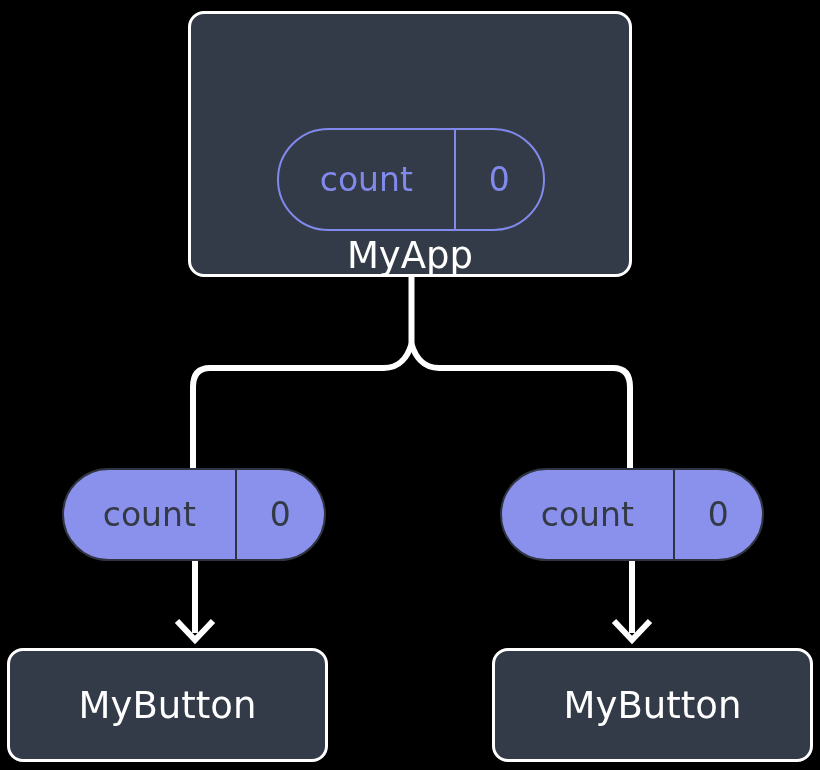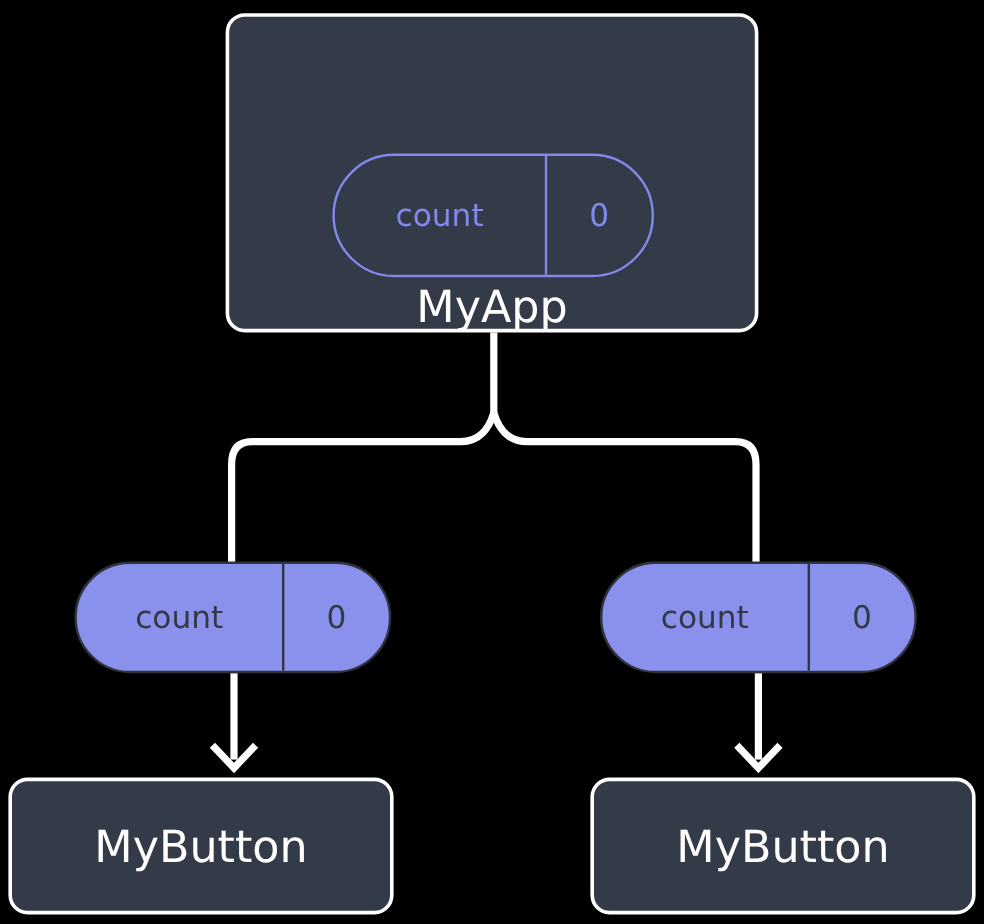--- a/index.html
+++ b/index.html
@@ -77,21 +77,21 @@
     display: flex;
     align-items: stretch;
     border-radius: 999px;
     overflow: hidden;
   }
   .pill .pill-key,
   .pill .pill-val {
     display: flex;
     align-items: center;
     justify-content: center;
-    font-size: 26px;
+    font-size: 33px;
     line-height: 1;
     white-space: nowrap;
   }
 
   
   .pill.outline {
     border: 2px solid #8189ec;
     background: transparent;
   }
   .pill.outline .pill-key,

